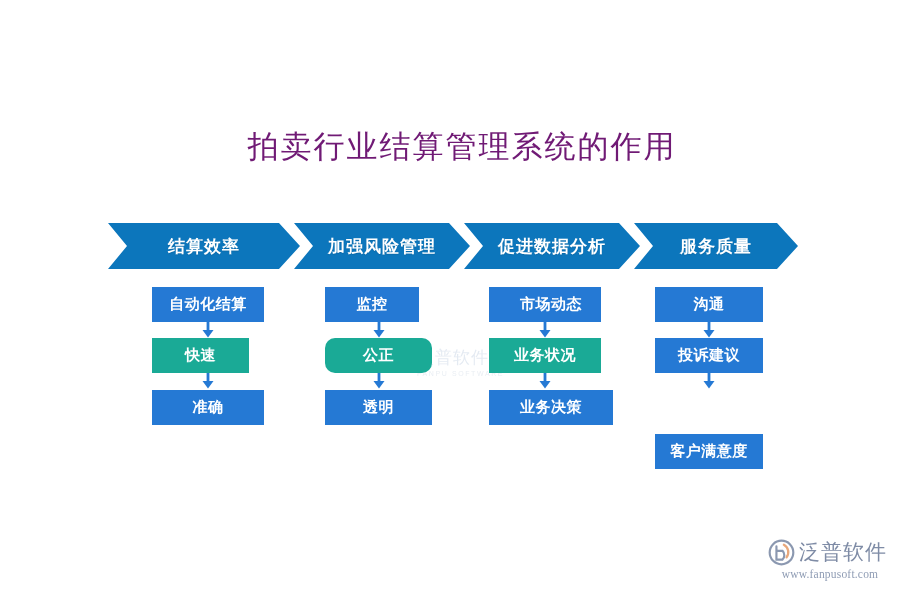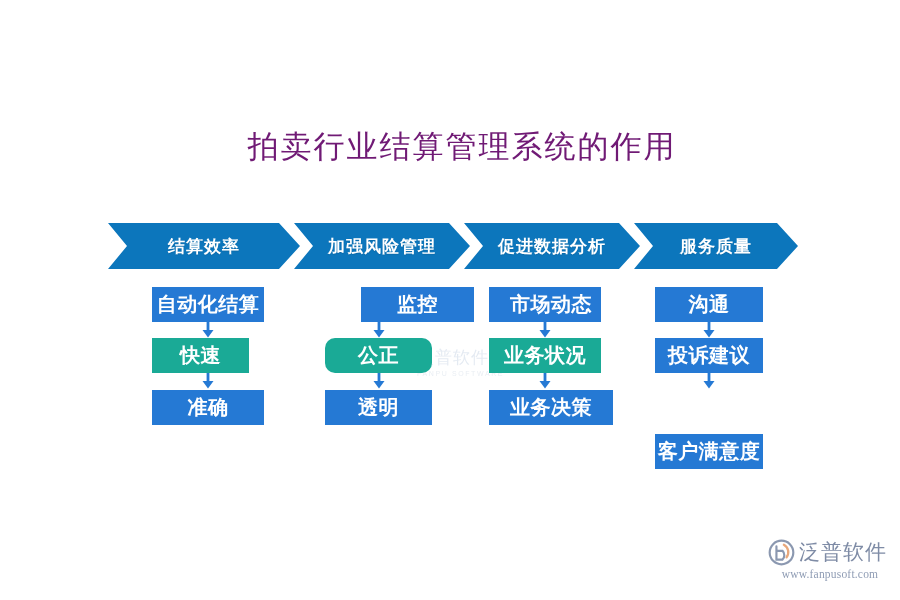--- a/index.html
+++ b/index.html
@@ -118,21 +118,21 @@
   }
   .flow-box {
     position: absolute;
     left: 0;
     height: 35px;
     display: flex;
     align-items: center;
     justify-content: center;
     box-sizing: border-box;
     color: #ffffff;
-    font-size: 20px;
+    font-size: 15px;
     font-weight: bold;
     letter-spacing: 0.5px;
     white-space: nowrap;
   }
   .flow-box.blue { background: #2579d4; }
   .flow-box.teal { background: #1aaa96; }
 
   .flow-box.r0 { top: 0px; }
   .flow-box.r1 { top: 51px; }
   .flow-box.r2 { top: 103px; }
@@ -240,21 +240,21 @@
     <span class="flow-arrow a1" style="left:49px;">
       <svg viewBox="0 0 14 16" width="14" height="16" aria-hidden="true">
         <rect x="5.6" y="0" width="2.8" height="9" fill="#2579d4"></rect>
         <path d="M1.5 8 L12.5 8 L7 15.5 Z" fill="#2579d4"></path>
       </svg>
     </span>
     <div class="flow-box blue r2" style="width:112px;">准确</div>
   </div>
 
   <div class="flow-col" style="left:325px; width:107px; height:140px;">
-    <div class="flow-box blue r0" style="width:113px;margin-left:36px;">监控</div>
+    <div class="flow-box blue r0" style="width:94px;">监控</div>
     <span class="flow-arrow a0" style="left:46.5px;">
       <svg viewBox="0 0 14 16" width="14" height="16" aria-hidden="true">
         <rect x="5.6" y="0" width="2.8" height="9" fill="#2579d4"></rect>
         <path d="M1.5 8 L12.5 8 L7 15.5 Z" fill="#2579d4"></path>
       </svg>
     </span>
     <div class="flow-box teal r1" style="width:107px;border-radius:10px;">公正</div>
     <span class="flow-arrow a1" style="left:46.5px;">
       <svg viewBox="0 0 14 16" width="14" height="16" aria-hidden="true">
         <rect x="5.6" y="0" width="2.8" height="9" fill="#2579d4"></rect>

